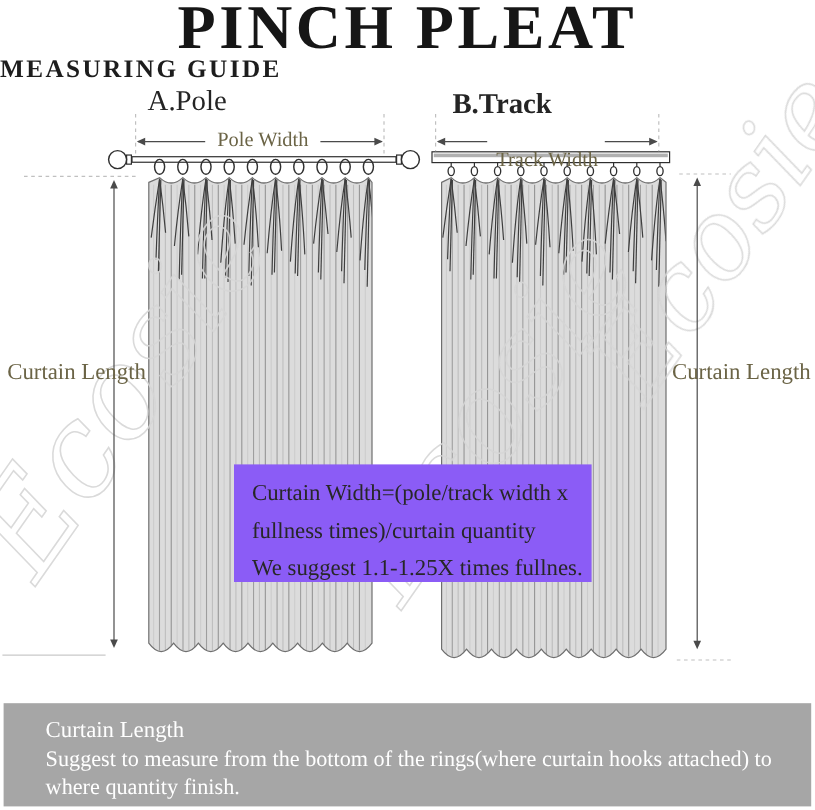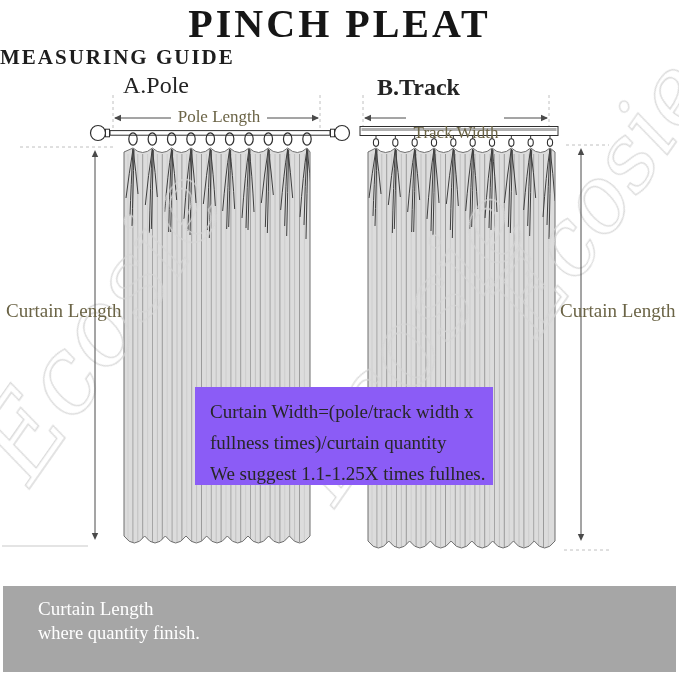--- a/index.html
+++ b/index.html
@@ -1,20 +1,20 @@
 <!DOCTYPE html>
 <html><head>
 <meta charset="utf-8">
 <style>
   html,body{margin:0;padding:0;background:#fff;}
   .stage{position:relative;width:679px;height:675px;background:#fff;overflow:hidden;
          font-family:"Liberation Serif", serif;}
   svg{position:absolute;left:0;top:0;}
   .title{position:absolute;top:2px;left:0;right:0;text-align:center;
-         font-weight:bold;font-size:40px;line-height:44px;letter-spacing:3px;color:#161616;}
+         font-weight:bold;font-size:52px;line-height:44px;letter-spacing:3px;color:#161616;}
   .subtitle{position:absolute;top:45px;left:0;right:0;text-align:left;
          font-weight:bold;font-size:21px;line-height:24px;letter-spacing:2px;color:#1d1d1d;}
   .sec-label{position:absolute;font-size:24px;color:#242424;text-align:right;}
   .sec-a{left:123px;top:72px;}
   .sec-b{left:377px;top:74px;font-weight:bold;}
   .dim-label{position:absolute;font-size:17px;color:#6b6446;white-space:nowrap;}
   .pole-width{left:219px;top:107px;transform:translateX(-50%);}
   .track-width{left:456px;top:107px;transform:translateX(-50%);margin-top:16px;}
   .cl-left{left:6px;top:300px;font-size:19px;}
   .cl-right{left:560px;top:300px;font-size:19px;}
@@ -315,28 +315,29 @@
         <line x1="564" y1="550" x2="609" y2="550" stroke="#c0c0c0" stroke-width="1" stroke-dasharray="3,3"></line>
       </g>
     </svg>
 
   <div class="title">PINCH PLEAT</div>
   <div class="subtitle">MEASURING GUIDE</div>
 
   <div class="sec-label sec-a">A.Pole</div>
   <div class="sec-label sec-b">B.Track</div>
 
-  <div class="dim-label pole-width">Pole Length</div>
+  <div class="dim-label pole-width">Pole Width</div>
   <div class="dim-label track-width">Track Width</div>
   <div class="dim-label cl-left">Curtain Length</div>
   <div class="dim-label cl-right">Curtain Length</div>
 
   <div class="formula-box">
     <div>Curtain Width=(pole/track width x</div>
     <div>fullness times)/curtain quantity</div>
     <div>We suggest 1.1-1.25X times fullnes.</div>
   </div>
 
   <div class="footer">
     <div class="head">Curtain Length</div>
+    <div class="line">Suggest to measure from the bottom of the rings(where curtain hooks attached) to</div>
     <div class="line">where quantity finish.</div>
   </div>
 </div>
 
 </body></html>

